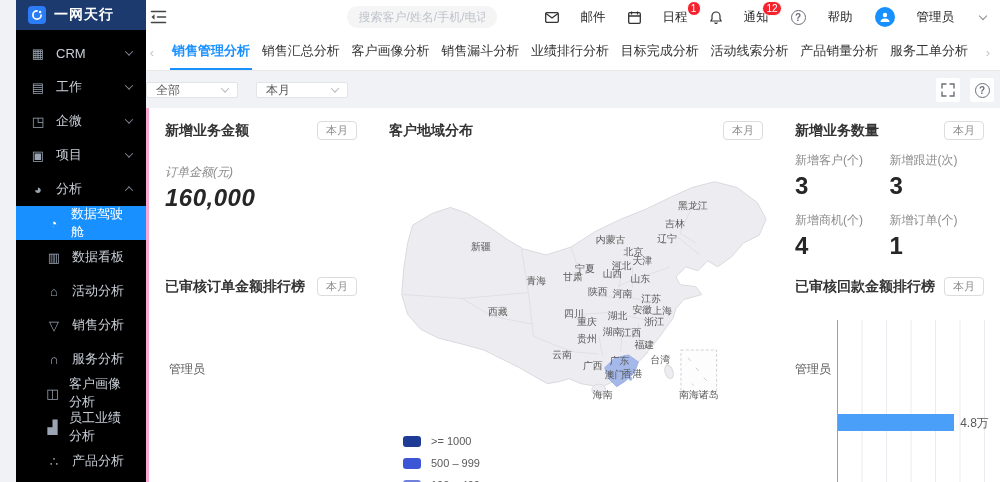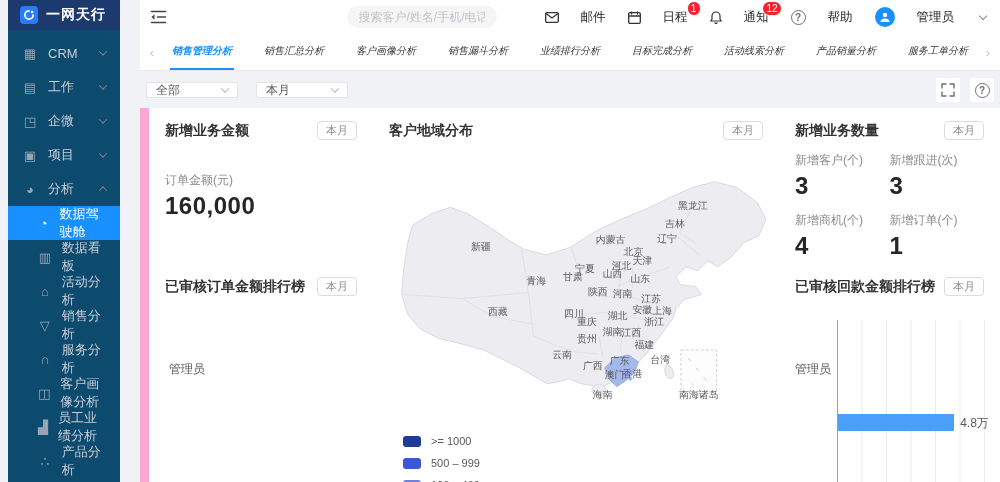--- a/index.html
+++ b/index.html
@@ -1,21 +1,21 @@
 <!DOCTYPE html>
 <html><head>
 <meta charset="utf-8">
 <style>
   * { margin:0; padding:0; box-sizing:border-box; }
   html,body { width:1000px; height:482px; overflow:hidden; }
   body { font-family:"Liberation Sans","DejaVu Sans",sans-serif; background:#f0f2f5; }
   .app { position:relative; width:1000px; height:482px; }
 
   
-  .sidebar { position:absolute; left:8px; top:0; bottom:0; width:112px; background:#0c4a6e; z-index:5; }
+  .sidebar { position:absolute; left:16px; top:0; bottom:0; width:130px; background:#000000; z-index:5; }
   .logo { height:30px; background:#1c3a6e; display:flex; align-items:center; padding-left:12px; gap:8px; cursor:pointer; }
   .logo-icon { width:18px; height:18px; background:#2b7cf7; border-radius:4px; display:flex; align-items:center; justify-content:center; }
   .logo-text { color:#fff; font-size:14px; font-weight:700; letter-spacing:1px; }
   .side-nav { padding-top:6px; }
   .side-item, .side-sub { height:34px; display:flex; align-items:center; padding:0 14px; color:#c8cdd6; font-size:13px; cursor:pointer; }
   .side-item .mi, .side-sub .mi { width:16px; margin-right:10px; font-size:13px; color:#9aa4b2; text-align:center; }
   .side-sub { padding-left:30px; }
   .side-sub.active { background:#1890ff; color:#fff; }
   .side-sub.active .mi { color:#fff; }
   .chev { width:6px; height:6px; border-right:1.4px solid #7d8694; border-bottom:1.4px solid #7d8694; display:inline-block; margin-left:auto; }
@@ -30,21 +30,21 @@
   .search::placeholder { color:#c0c4cc; }
   .hitem { display:flex; align-items:center; gap:22px; font-size:12.5px; color:#262626; margin-left:22px; cursor:pointer; position:relative; }
   .hbadge { position:absolute; top:-8px; right:-13px; background:#f5222d; color:#fff; font-size:10px; line-height:13px; min-width:14px; border-radius:8px; padding:0 3px; text-align:center; border:1px solid #fff; }
   .avatar { width:20px; height:20px; border-radius:50%; background:#1890ff; display:flex; align-items:center; justify-content:center; }
   .uchev { width:6px; height:6px; border-right:1.3px solid #8c8c8c; border-bottom:1.3px solid #8c8c8c; transform:rotate(45deg); margin-left:4px; margin-top:-3px; }
 
   
   .tabbar { position:absolute; left:140px; right:0; top:34px; height:37px; background:#fff; border-bottom:1px solid #e8e8e8; display:flex; align-items:stretch; padding:0 4px; }
   .tscroll { width:16px; display:flex; align-items:center; justify-content:center; color:#c0c4cc; font-size:13px; cursor:pointer; }
   .tabs { display:flex; flex:1; justify-content:space-between; padding:0 10px; }
-  .tab { display:flex; align-items:center; padding:0 2px; font-size:10px; color:#333; cursor:pointer; border-bottom:2px solid transparent; white-space:nowrap;font-style:italic; }
+  .tab { display:flex; align-items:center; padding:0 2px; font-size:13px; color:#333; cursor:pointer; border-bottom:2px solid transparent; white-space:nowrap; }
   .tab.active { color:#1890ff; font-weight:700; border-bottom-color:#1890ff; }
 
   
   .filterbar { position:absolute; left:140px; right:0; top:72px; height:36px; display:flex; align-items:center; padding:0 6px; gap:18px; }
   .select { width:92px; height:16px; background:#fff; border:1px solid #e2e4e8; border-radius:2px; display:flex; align-items:center; justify-content:space-between; padding:0 9px; font-size:12px; color:#595959; cursor:pointer; }
   .schev { width:6px; height:6px; border-right:1.3px solid #b0b4bb; border-bottom:1.3px solid #b0b4bb; transform:rotate(45deg) translate(-1px,-1px); }
   .filterbar .spacer { flex:1; }
   .iconbtn { width:24px; height:24px; background:#fff; border-radius:2px; display:flex; align-items:center; justify-content:center; cursor:pointer; }
   .iconbtn + .iconbtn { margin-left:-8px; }
   .qmark { width:15px; height:15px; border:1.3px solid #6b6f76; border-radius:50%; font-size:10px; line-height:13px; text-align:center; color:#6b6f76; font-weight:700; }
@@ -53,21 +53,21 @@
   
   .content { position:absolute; left:140px; right:0; top:108px; bottom:0; display:grid; grid-template-columns:224px 1fr 221px; grid-template-rows:156px 1fr; gap:0; padding-left:9px; background:#f9a8d4; }
   .card { background:#fff; position:relative; padding:13px 16px; overflow:hidden; }
   .card.map-card { grid-column:2; grid-row:1 / 3; }
   .card-head { display:flex; align-items:center; justify-content:space-between; }
   .card-title { font-size:14px; font-weight:700; color:#333; }
   .period { font-size:11px; color:#8c8c8c; border:1px solid #dcdcdc; border-radius:4px; padding:1px 8px; background:#fff; }
 
   
   .stats { display:grid; grid-template-columns:1fr 1fr; row-gap:12px; }
-  .stats.roomy { margin-top:32px; }
+  .stats.roomy { margin-top:24px;font-style:italic; }
   .stats.tight { margin-top:12px; }
   .stat-label { font-size:12px; color:#8c8c8c; }
   .stat-value { font-size:24px; font-weight:600; color:#262626; margin-top:3px; letter-spacing:.5px; }
 
   
   .plot { position:absolute; top:56px; bottom:0; border-left:1px solid #9aa0a6;
           background-image:linear-gradient(to right, transparent 0, transparent calc(100% - 1px), #e9ebf0 calc(100% - 1px)); }
   .plot-7 { left:62px; right:19px; background-size:14.2857% 100%; }
   .plot-6 { left:58px; right:15px; background-size:16.6667% 100%; }
   .rank-bar { position:absolute; top:94px; height:17px; background:#4aa0f8; }

